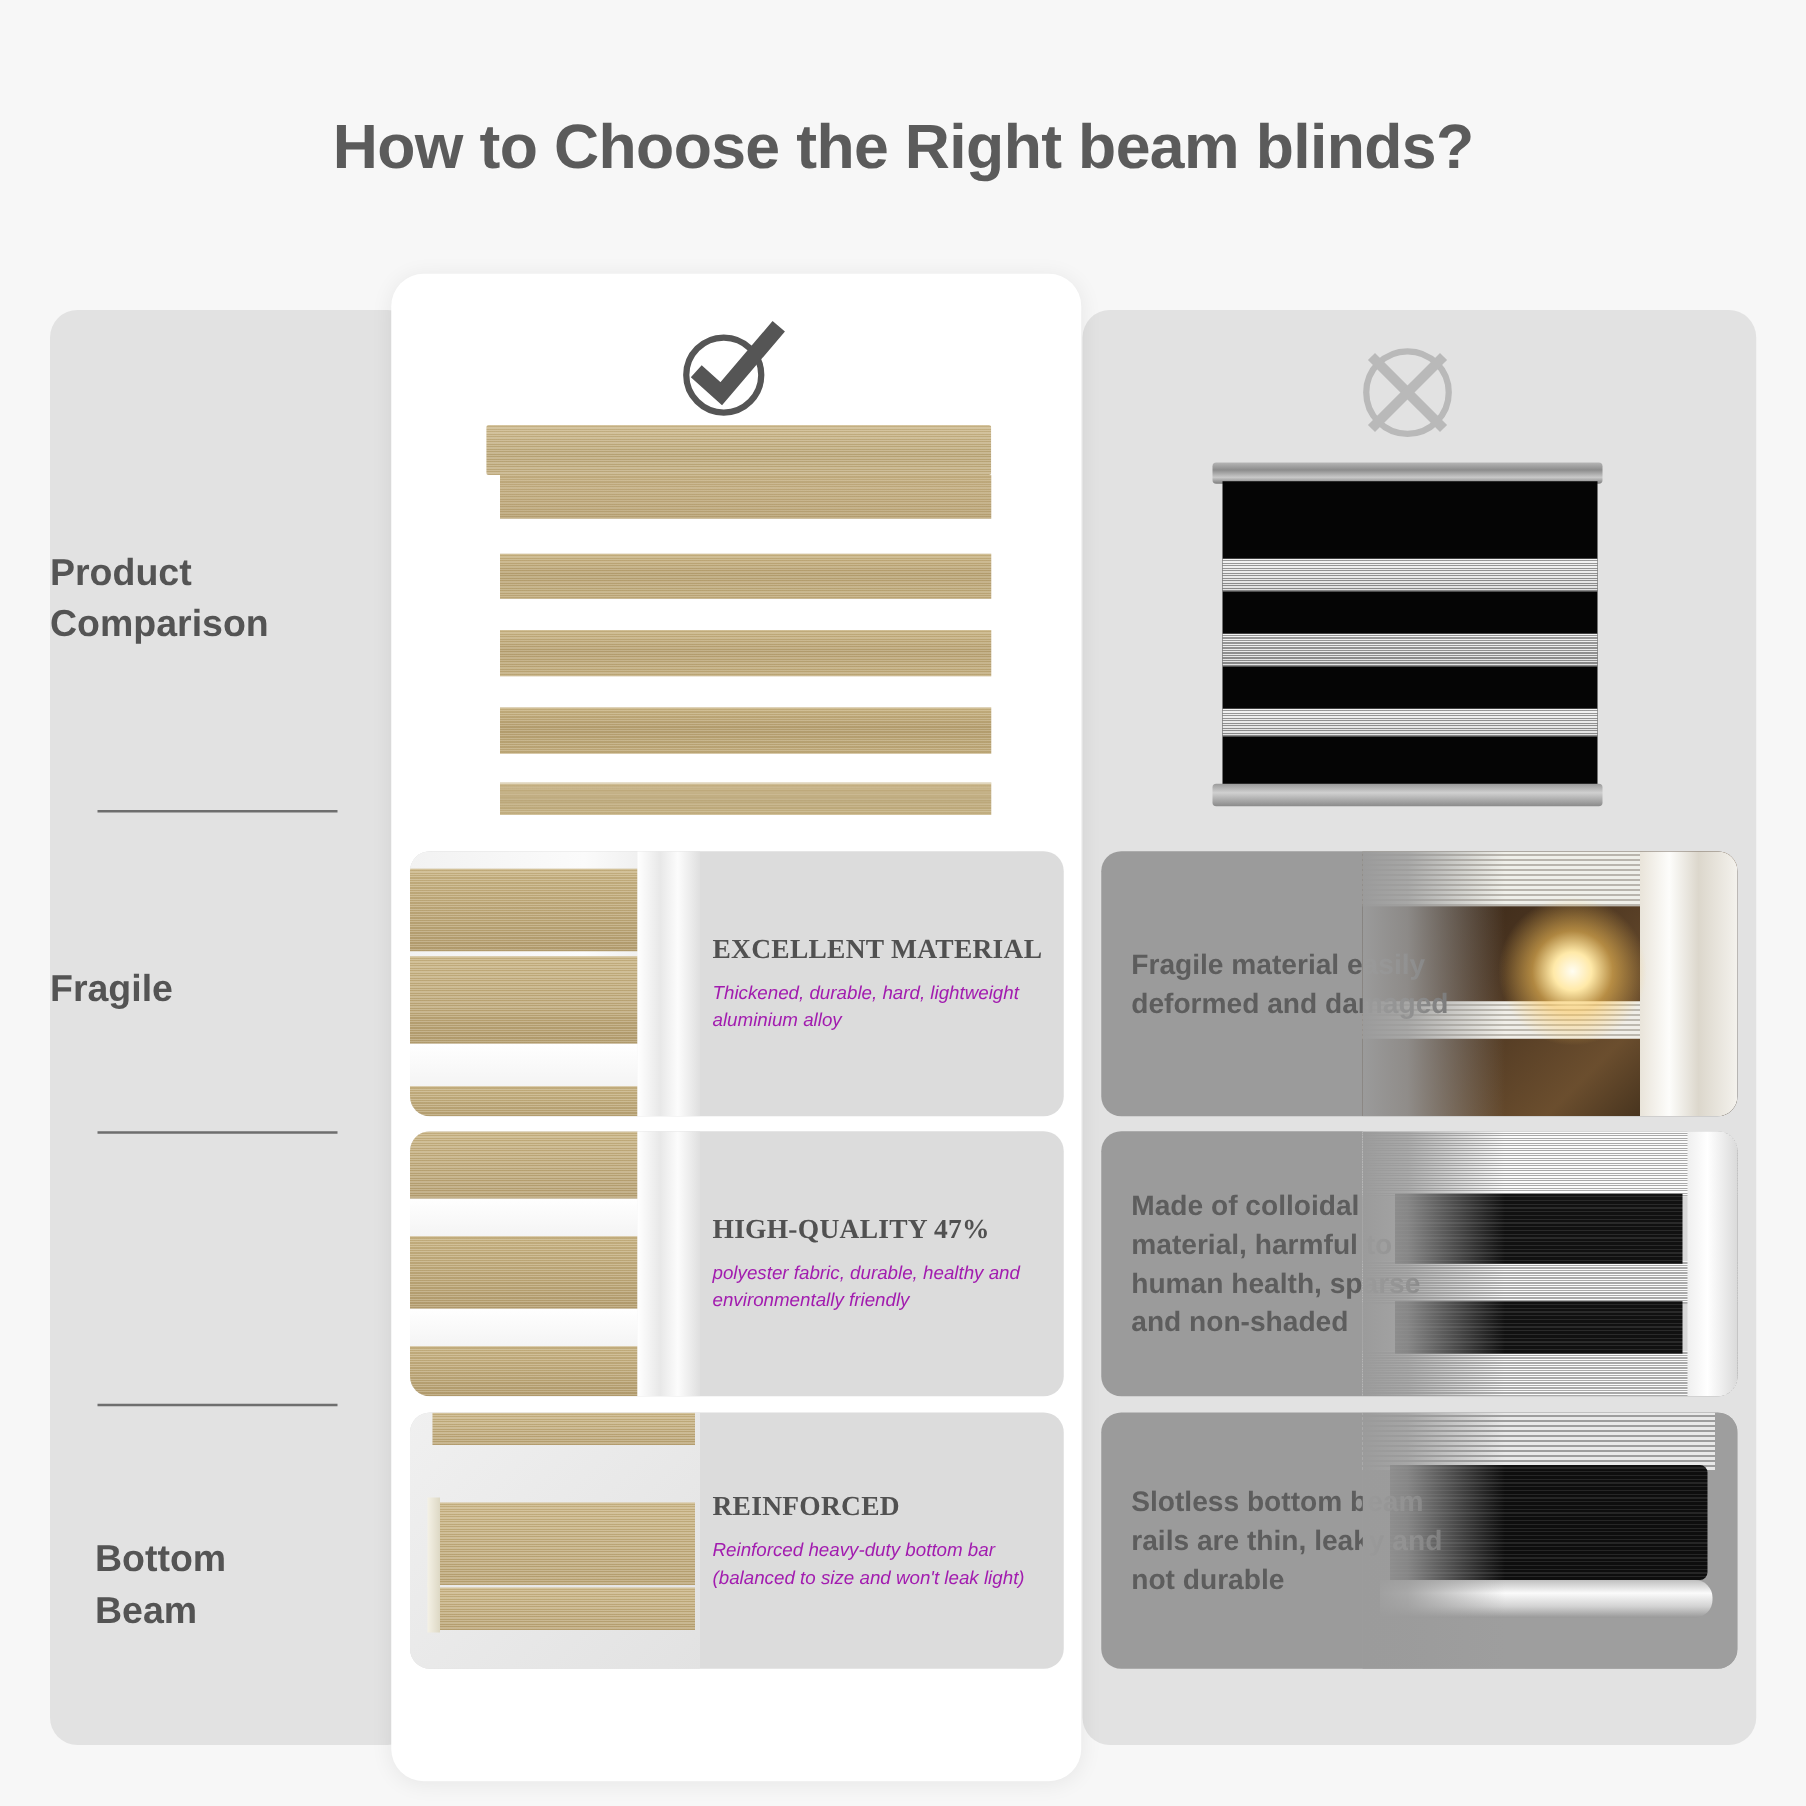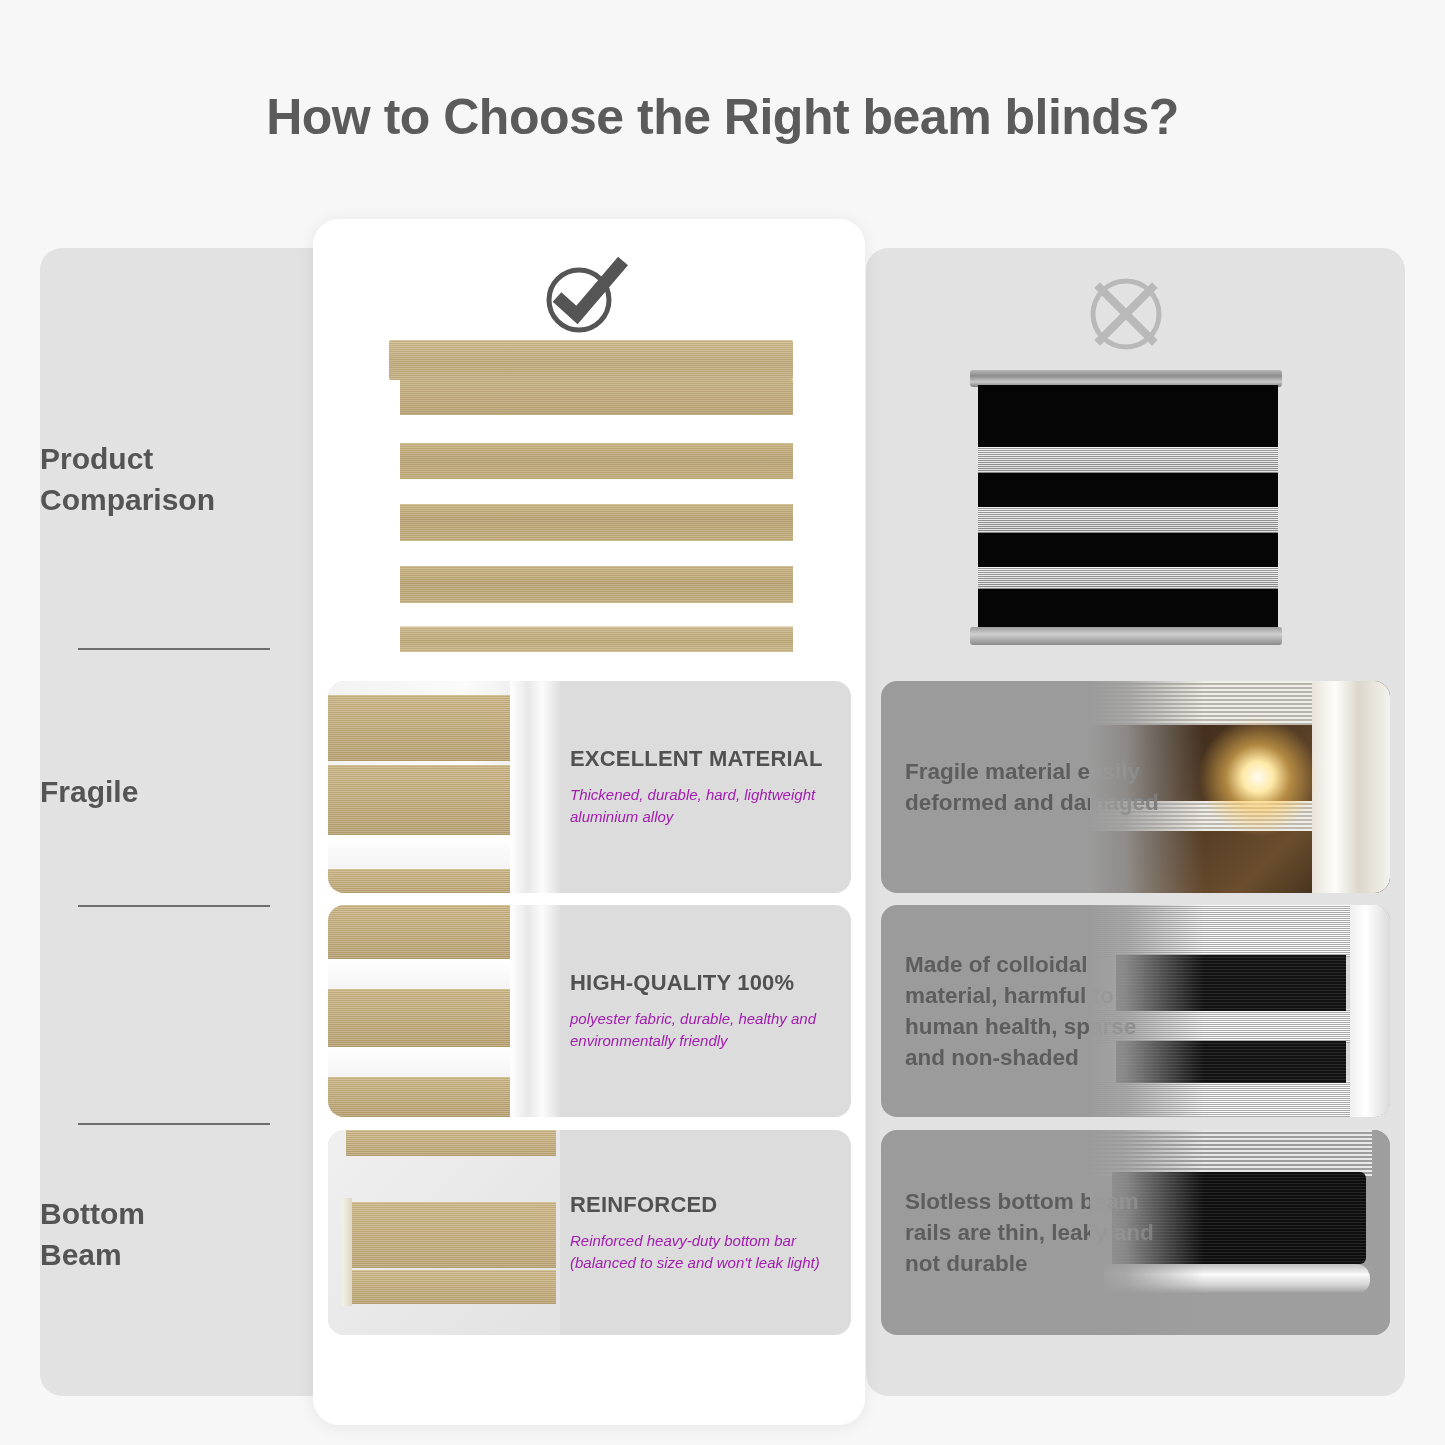--- a/index.html
+++ b/index.html
@@ -72,21 +72,21 @@
     width: 292px;
     text-align: left;
     font-size: 30px;
     font-weight: bold;
     color: #545454;
     line-height: 1.38;
   }
   .row-label.r0 { top: 190px; }
   .row-label.r1 { top: 523px; }
   .row-label.r2 { top: 745px; }
-  .row-label.r3 { top: 945px; }
+  .row-label.r3 { top: 979px; margin-left: 36px; }
 
   .divider {
     position: absolute;
     left: 38px;
     width: 192px;
     height: 2px;
     background: #6e6e6e;
   }
   .divider.d0 { top: 400px; }
   .divider.d1 { top: 657px; }
@@ -216,20 +216,21 @@
     display: flex;
     flex-direction: column;
     justify-content: center;
   }
   .cg-head {
     font-size: 22px;
     font-weight: bold;
     color: #515151;
     letter-spacing: 0.2px;
     margin-bottom: 12px;
+    font-family: Liberation Serif, serif;
   }
   .cg-body {
     font-size: 15px;
     color: #a21caf;
     line-height: 1.45;
     font-style: italic;
   }
 
   
   .wf {
@@ -475,21 +476,21 @@
     <div class="cg-img">
       <div class="wf"></div>
       <div class="wf-blind" style="top:0px;height:54px;"></div>
       <div class="wf-gap" style="top:54px;height:30px;"></div>
       <div class="wf-blind" style="top:84px;height:58px;"></div>
       <div class="wf-gap" style="top:142px;height:30px;"></div>
       <div class="wf-blind" style="top:172px;height:40px;"></div>
       <div class="wf-frame"></div>
     </div>
     <div class="cg-text">
-      <div class="cg-head">HIGH-QUALITY 100%</div>
+      <div class="cg-head">HIGH-QUALITY 47%</div>
       <div class="cg-body">polyester fabric, durable, healthy and environmentally friendly</div>
     </div>
   </div>
 
   <div class="card-good c2" style="z-index:7;">
     <div class="cg-img" style="background:linear-gradient(135deg,#f0f0f0,#e2e2e2);">
       <div class="bb-bar" style="top:0px;height:26px;"></div>
       <div class="bb-bar" style="top:72px;height:66px;"></div>
       <div class="bb-cap" style="top:68px;height:72px;"></div>
       <div class="bb-bar" style="top:140px;height:34px;"></div>

